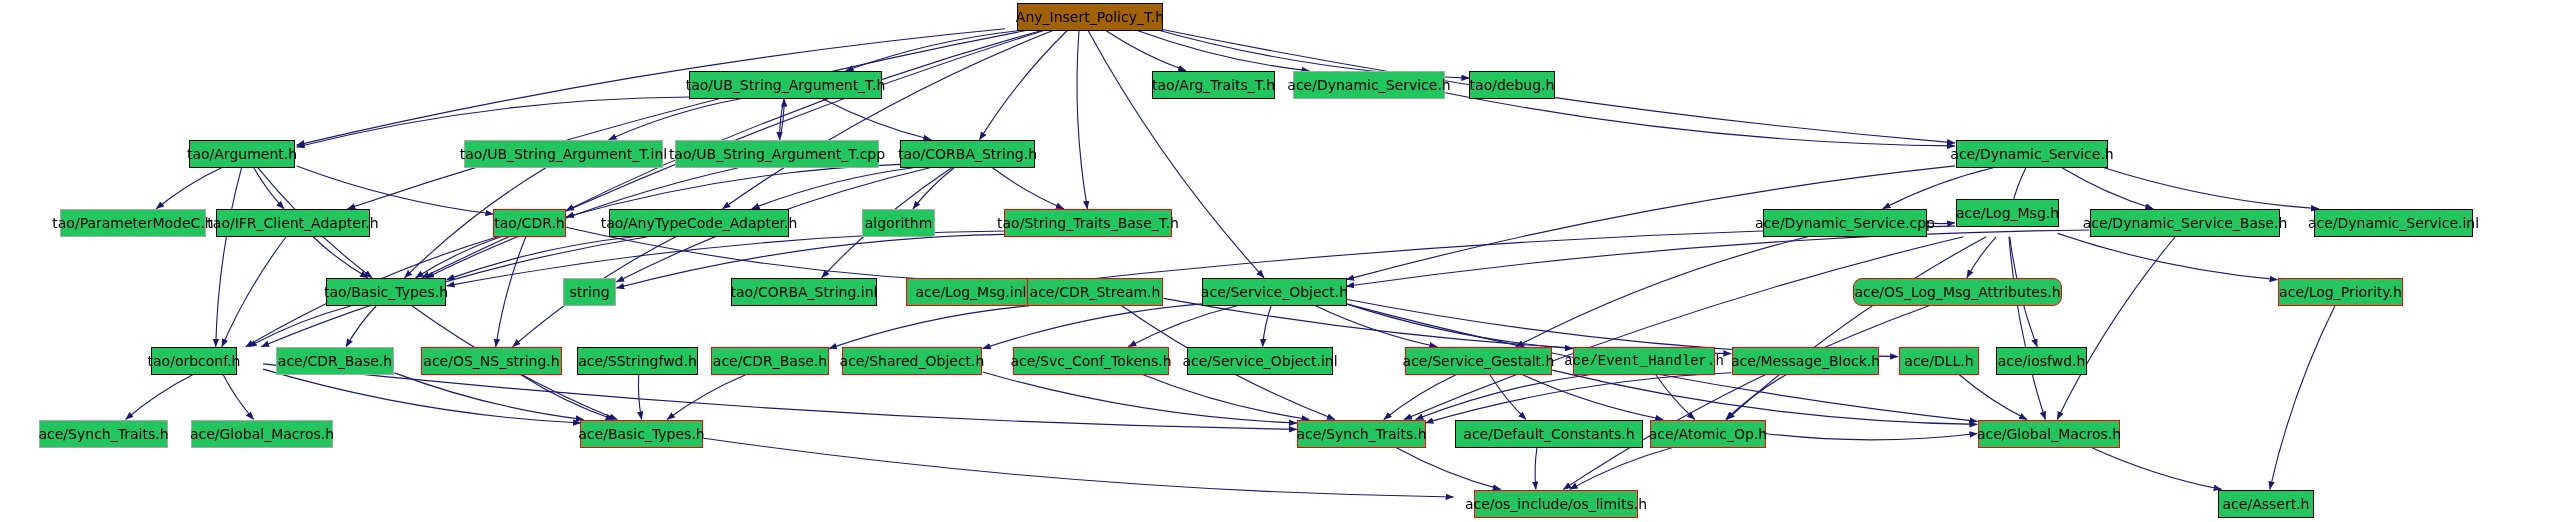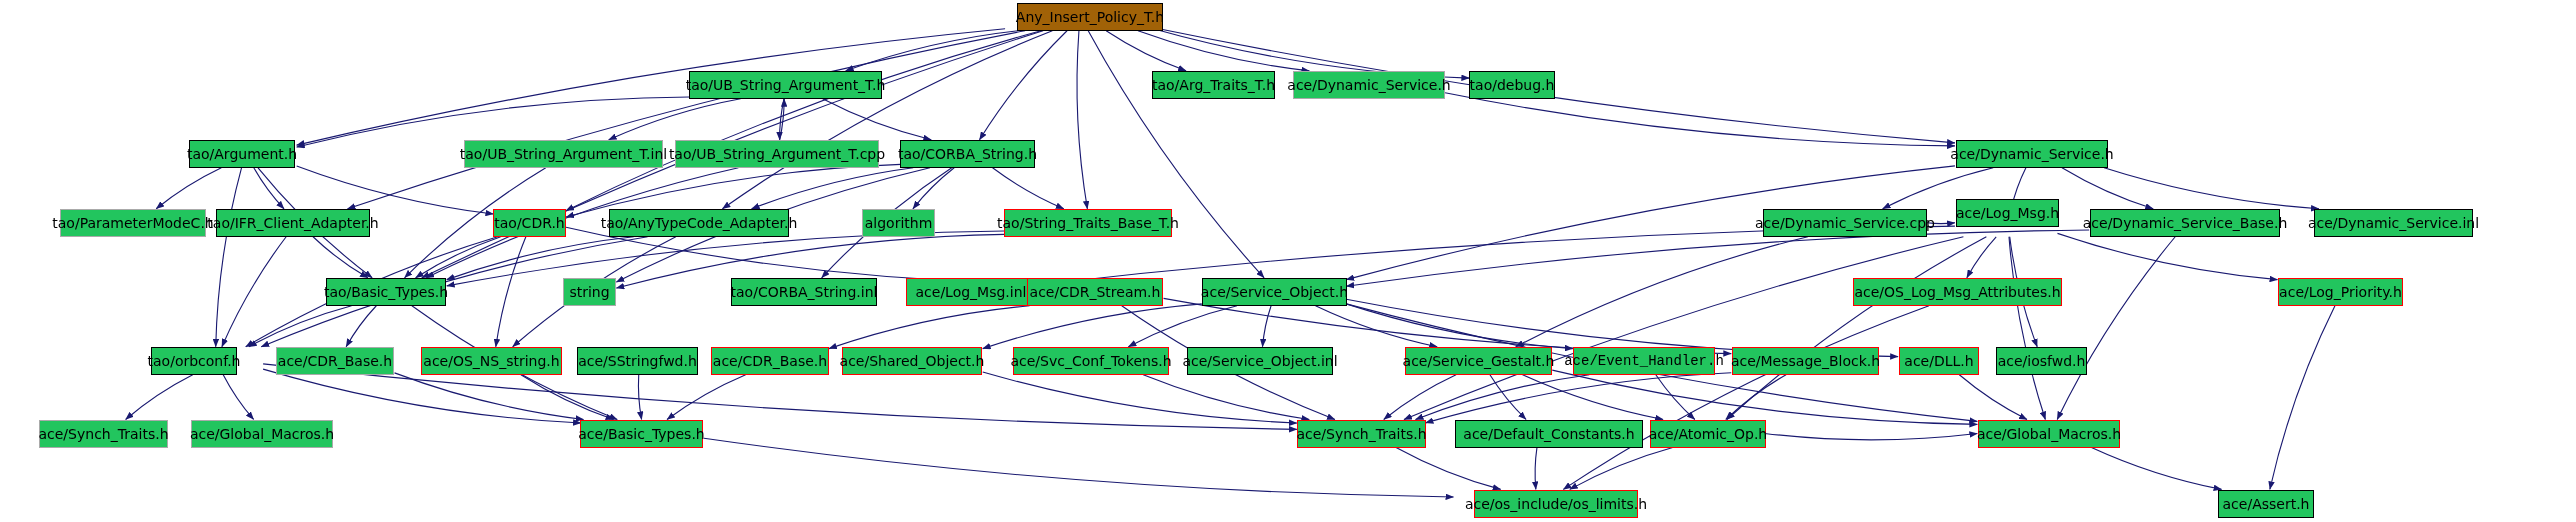--- a/index.html
+++ b/index.html
@@ -217,21 +217,21 @@
       </div>
       <div class="node red" style="left: 895px; top: 278px; width: 130px; margin-left: 11px;">
         <span>ace/Log_Msg.inl</span>
       </div>
       <div class="node red" style="left: 1027px; top: 278px; width: 136px;">
         <span>ace/CDR_Stream.h</span>
       </div>
       <div class="node" style="left: 1202px; top: 278px; width: 145px;">
         <span>ace/Service_Object.h</span>
       </div>
-      <div class="node red" style="left: 1853px; top: 278px; width: 209px;">
+      <div class="node red" style="left: 1853px; top: 278px; width: 209px; border-radius: 9px;">
         <span>ace/OS_Log_Msg_Attributes.h</span>
       </div>
       <div class="node red" style="left: 2278px; top: 278px; width: 125px;">
         <span>ace/Log_Priority.h</span>
       </div>
       <div class="node" style="left: 151px; top: 347px; width: 86px;">
         <span>tao/orbconf.h</span>
       </div>
       <div class="node grey" style="left: 276px; top: 347px; width: 118px;">
         <span>ace/CDR_Base.h</span>

